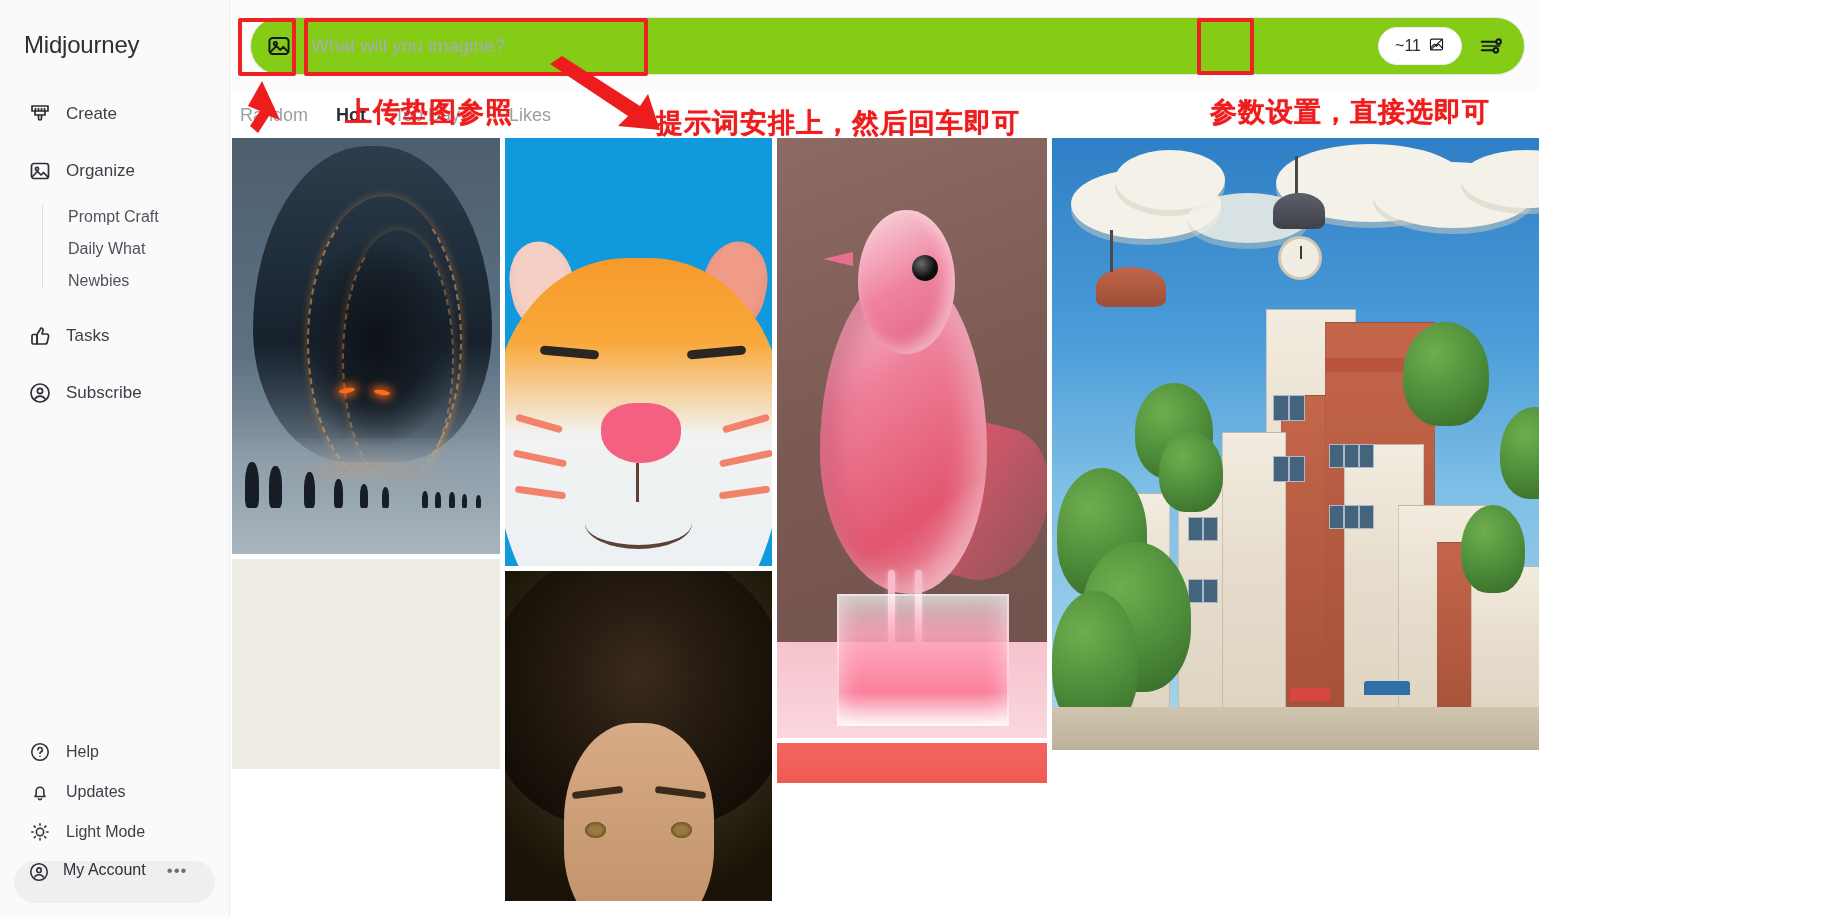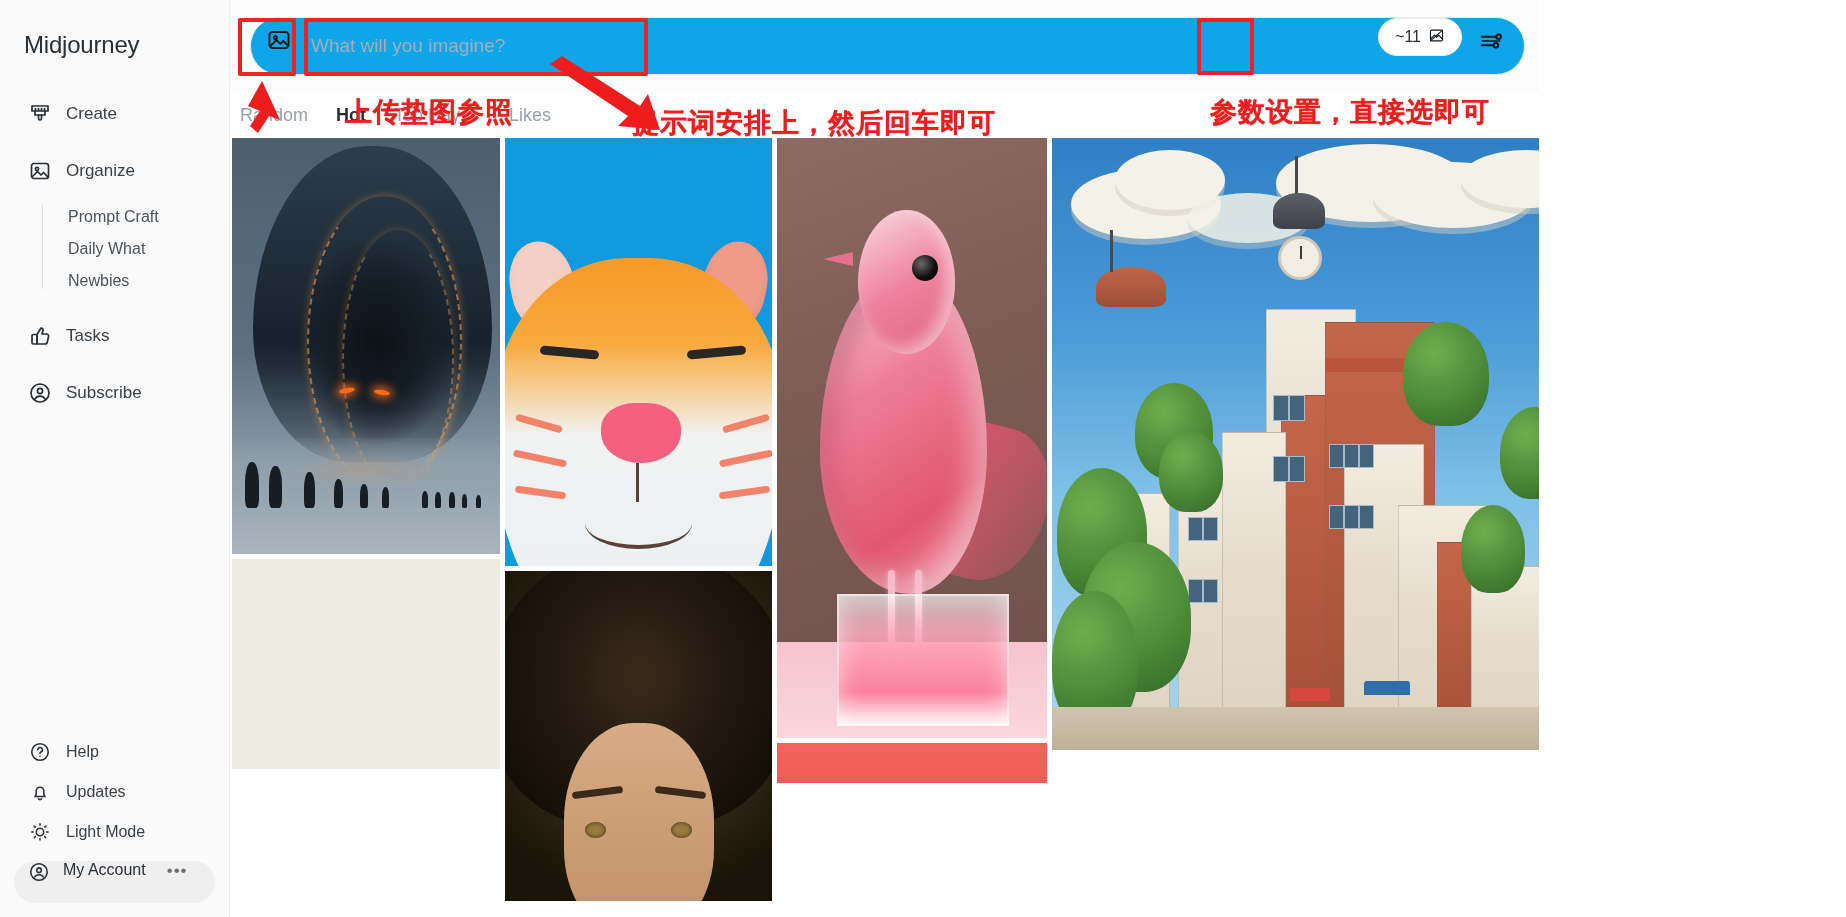--- a/index.html
+++ b/index.html
@@ -67,24 +67,24 @@
   
   .main { flex: 1; position: relative; height: 917px; overflow: hidden; background: #fff; }
 
   .topbar {
     height: 92px; display: flex; align-items: center;
     padding: 0 14px 0 8px; gap: 0;
     background: #fcfcfc;
   }
   .imagine-wrap {
     flex: 1;
-    display: flex; 
+    display: flex; align-items: center;
     height: 58px;
     border: 1px solid #e9e9e9; border-radius: 29px;
-    background: #0ea5e9;
+    background: #84cc16;
     padding: 0 8px 0 6px;
     margin-left: 12px;
     box-shadow: 0 1px 2px rgba(0,0,0,.03);
   }
   .img-btn {
     width: 44px; height: 44px; border-radius: 22px;
     display: flex; align-items: center; justify-content: center;
     cursor: pointer; flex: 0 0 44px; background: transparent; border: 0;
   }
   .img-btn svg { stroke: #13171d; fill: none; stroke-width: 1.8; stroke-linecap: round; stroke-linejoin: round; }
@@ -606,18 +606,18 @@
 
       <svg class="arrow" style="left:6px;top:78px;width:80px;height:58px" viewBox="0 0 80 58">
         <path d="M26 3 L44 42 L33 38 L22 55 L14 48 L24 33 L12 28 Z" fill="#ee1d1d"></path>
       </svg>
 
       <svg class="arrow" style="left:300px;top:56px;width:140px;height:80px" viewBox="0 0 140 80">
         <path d="M10 6 L52 10 L42 20 L120 72 L108 80 L30 30 L22 42 Z" fill="#ee1d1d" transform="rotate(180 70 40)"></path>
       </svg>
 
       <div class="anno-text" style="left:115px;top:94px">上传垫图参照</div>
-      <div class="anno-text" style="left:402px;top:105px">提示词安排上，然后回车即可</div>
+      <div class="anno-text" style="left:426px;top:105px">提示词安排上，然后回车即可</div>
       <div class="anno-text" style="left:980px;top:94px">参数设置，直接选即可</div>
     </div>
 
   </section>
 </div>
 
 </body></html>

